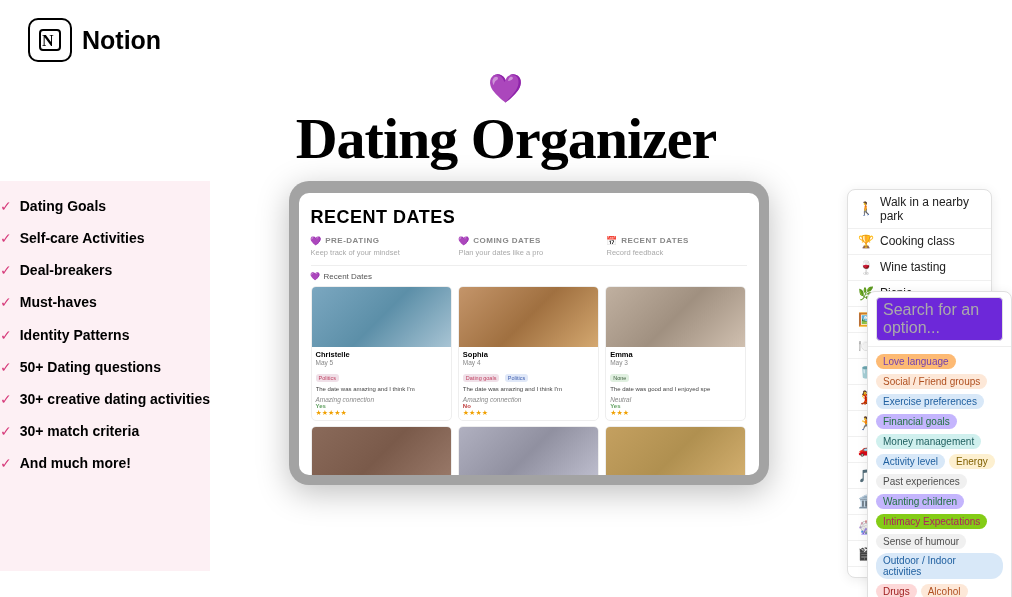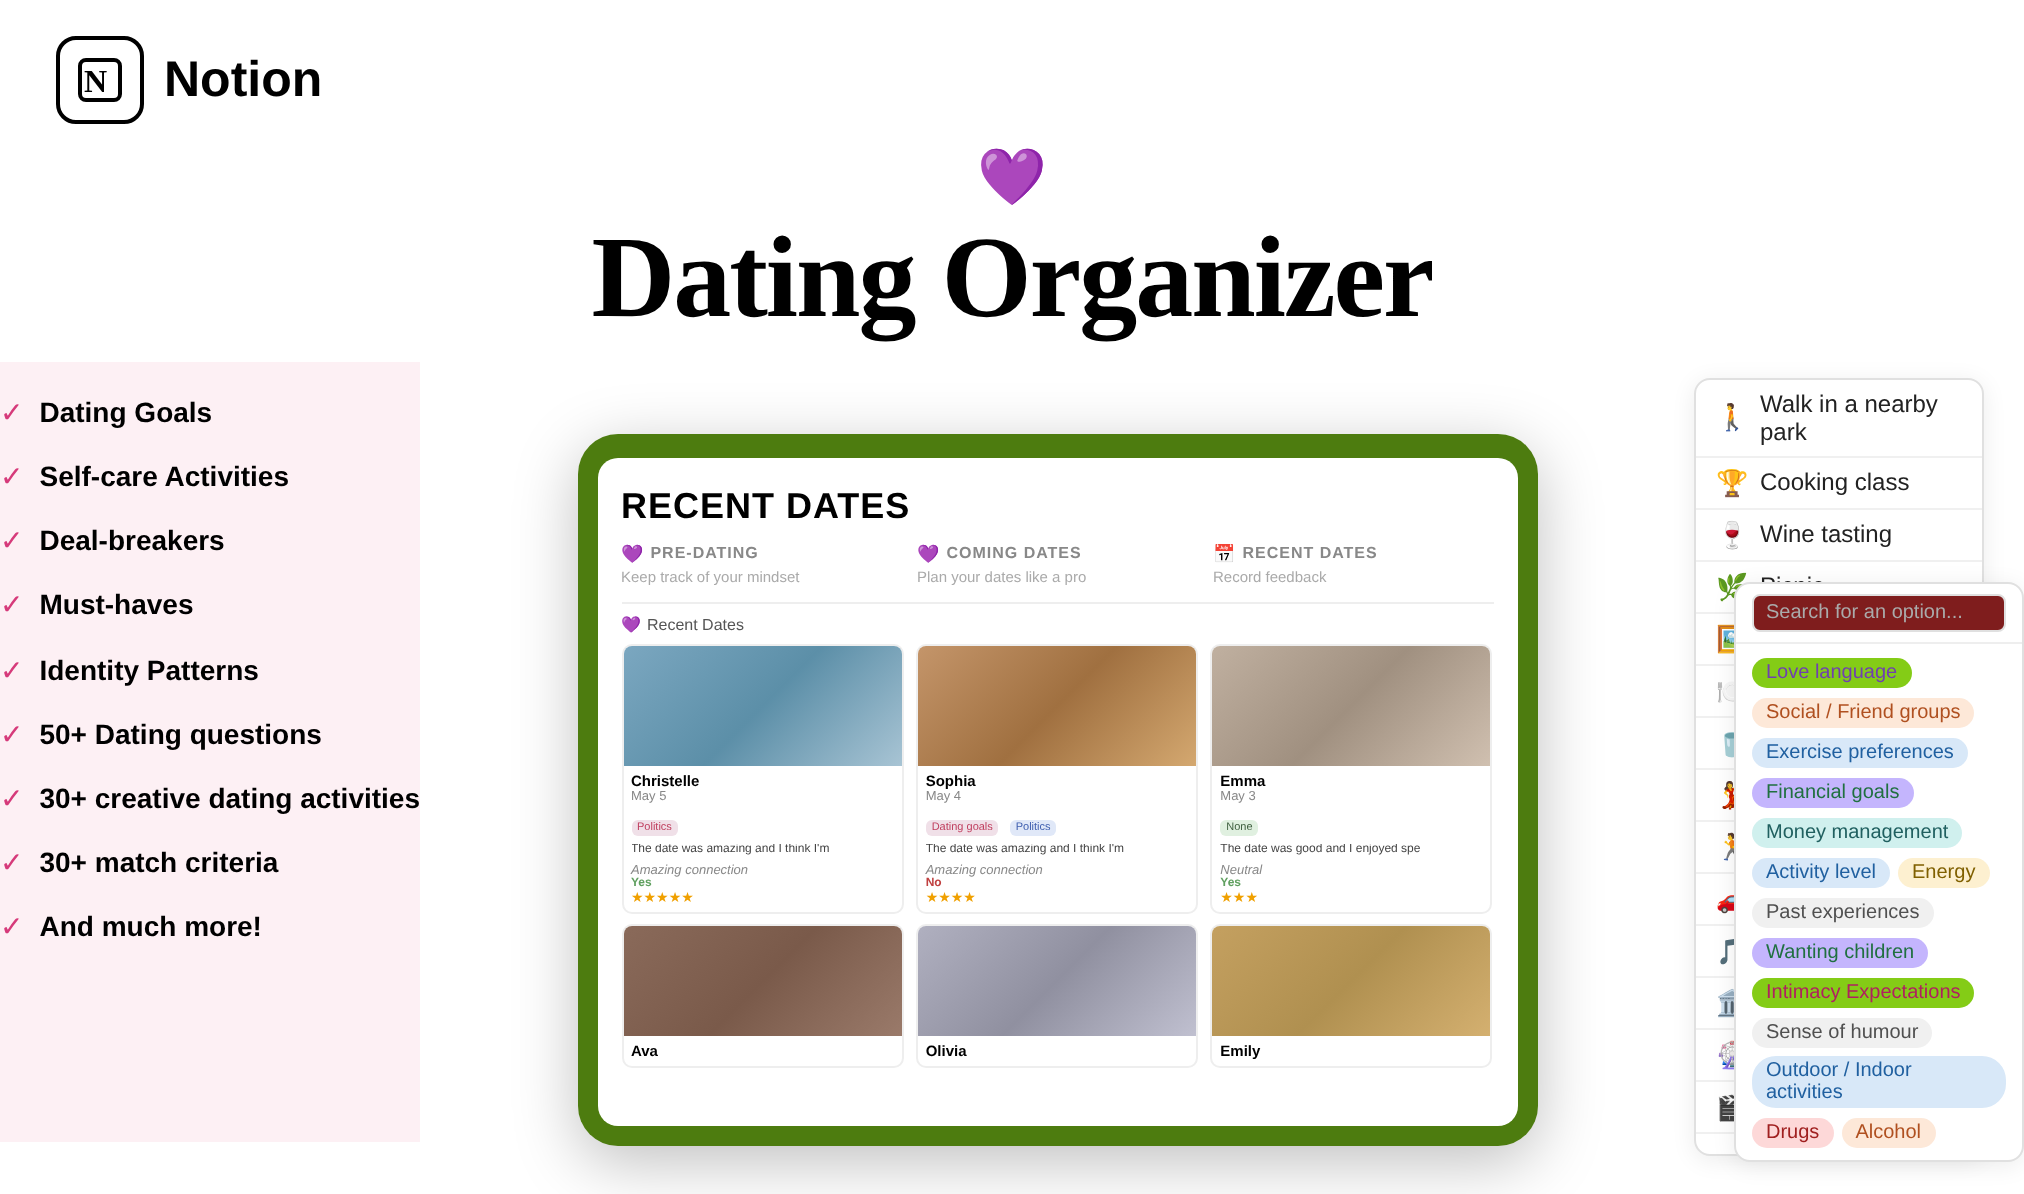--- a/index.html
+++ b/index.html
@@ -94,28 +94,27 @@
     
     .tablet-mockup {
       flex: 1;
       display: flex;
       justify-content: center;
       align-items: flex-start;
       padding-top: 0;
       position: relative;
     }
     .tablet-frame {
-      background: #4d7c0f;
+      background: #a3a3a3;
       border-radius: 20px;
       padding: 12px 10px 10px 10px;
       width: 480px;
-      height: 356px;
+      height: 304px;
       position: relative;
       box-shadow: 0 8px 32px rgba(0,0,0,0.25);
-      margin-top: 36px;
     }
     .tablet-screen {
       background: #fff;
       border-radius: 10px;
       overflow: hidden;
       height: 100%;
       width: 100%;
       padding: 14px 12px;
     }
     .tablet-screen-title {
@@ -269,39 +268,39 @@
       border-radius: 8px;
       overflow: hidden;
       box-shadow: 0 2px 12px rgba(0,0,0,0.08);
     }
     .search-bar {
       padding: 5px 8px;
       border-bottom: 1px solid #eee;
     }
     .search-input-fake {
       width: 100%;
-      background: #7f1d1d;
+      background: #6d28d9;
       border: 1px solid #e0e0e0;
       border-radius: 4px;
       padding: 3px 6px;
-      font-size: 10px;
+      font-size: 16px;
       color: #aaa;
     }
     .tags-list {
       padding: 4px 6px;
     }
     .tag-item {
       display: inline-block;
       padding: 2px 7px;
       border-radius: 12px;
       font-size: 10px;
       font-weight: 500;
       margin: 2px 2px;
     }
-    .tag-purple { background: #84cc16; color: #7040b0; }
+    .tag-purple { background: #fdba74; color: #7040b0; }
     .tag-orange { background: #fde8d8; color: #b05020; }
     .tag-blue { background: #d8e8f8; color: #2060a0; }
     .tag-green { background: #c4b5fd; color: #207040; }
     .tag-red { background: #fdd8d8; color: #a02020; }
     .tag-yellow { background: #fdf0d0; color: #806000; }
     .tag-pink { background: #84cc16; color: #b02060; }
     .tag-gray { background: #f0f0f0; color: #505050; }
     .tag-teal { background: #d0f0ee; color: #206060; }
 
     

